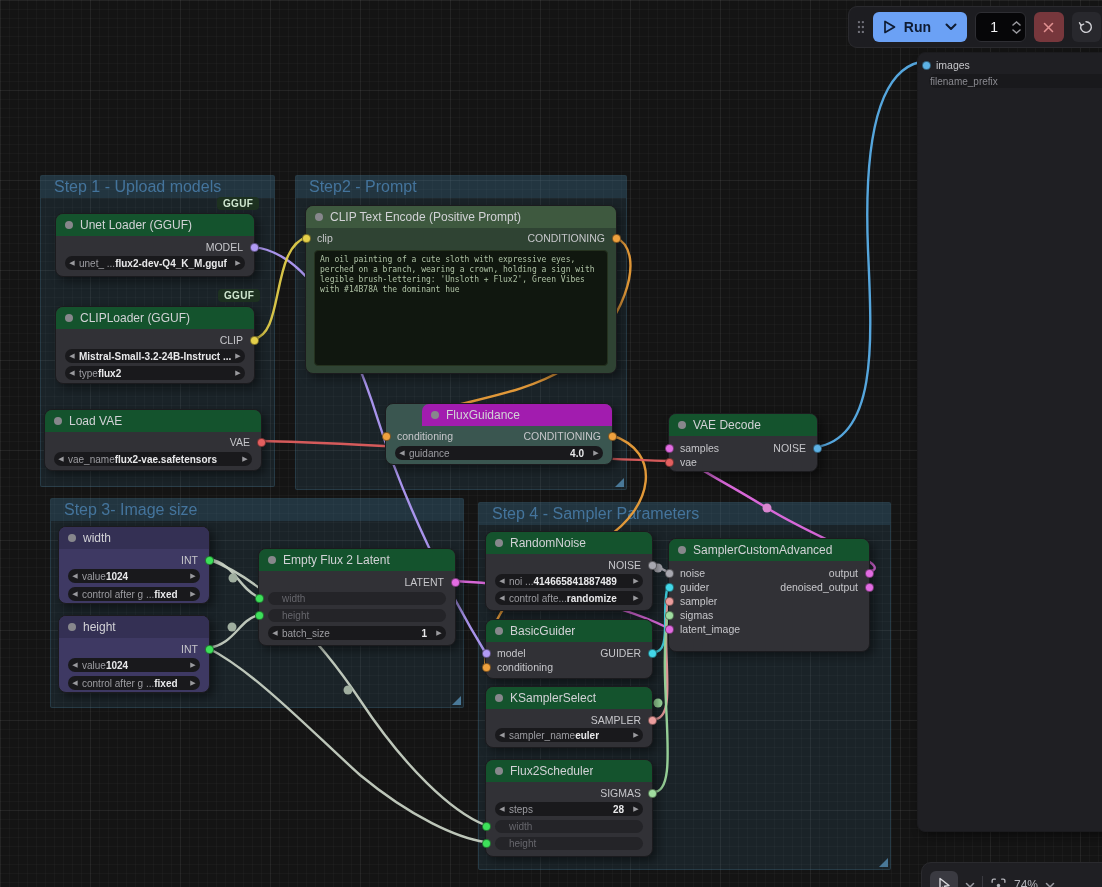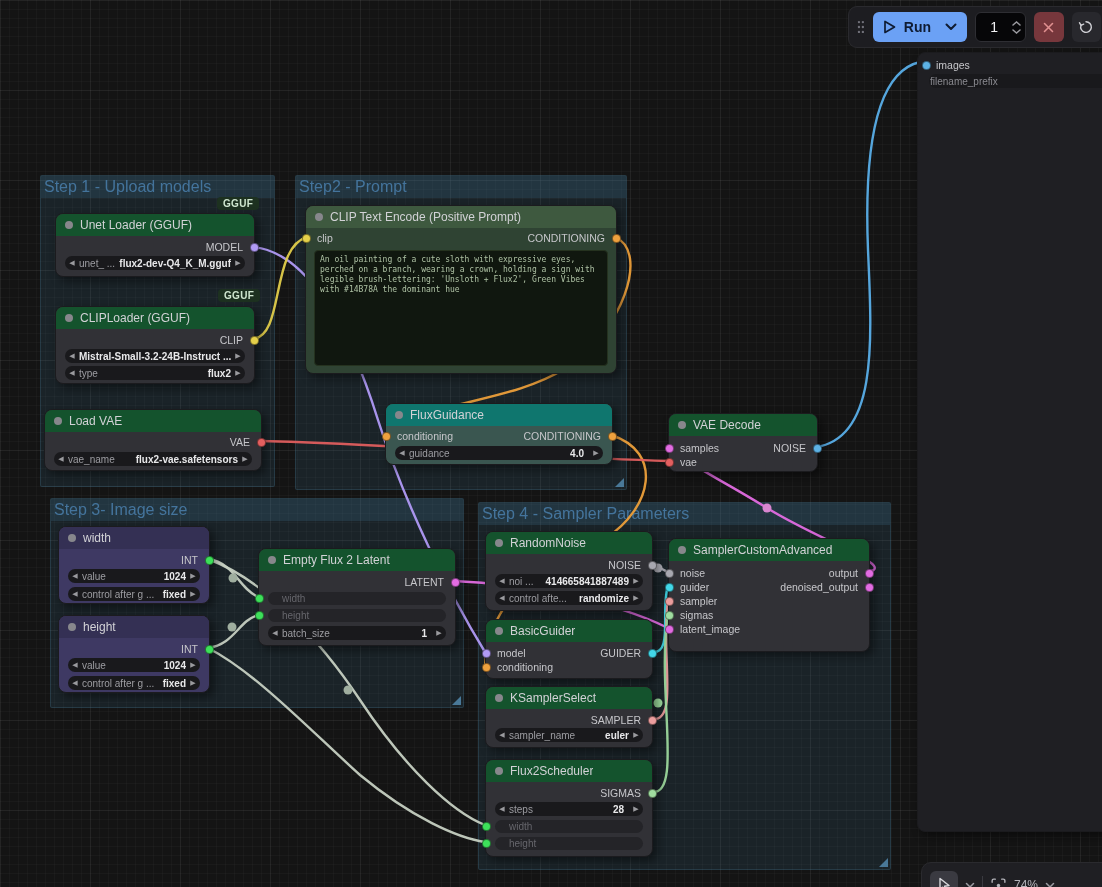--- a/index.html
+++ b/index.html
@@ -6,48 +6,48 @@
   #canvas{position:relative;width:1102px;height:887px;overflow:hidden;
     background-color:#141414;
     background-image:
       linear-gradient(rgba(255,255,255,0.045) 1px, transparent 1px),
       linear-gradient(90deg, rgba(255,255,255,0.045) 1px, transparent 1px),
       linear-gradient(rgba(255,255,255,0.022) 1px, transparent 1px),
       linear-gradient(90deg, rgba(255,255,255,0.022) 1px, transparent 1px);
     background-size:90px 90px,90px 90px,9px 9px,9px 9px;}
   
   .group{position:absolute;z-index:1;background:rgba(62,118,150,0.16);border:1px solid rgba(80,140,175,0.22);border-radius:2px;}
-  .ghead{height:22px;background:rgba(62,118,150,0.22);display:flex;align-items:center;padding:0 3px;}
+  .ghead{height:22px;background:rgba(62,118,150,0.22);display:flex;align-items:center;padding:0 13px;}
   .gtitle{font-size:16px;color:#44749c;white-space:nowrap;overflow:hidden;}
   .gresize{position:absolute;right:2px;bottom:2px;width:0;height:0;border-left:9px solid transparent;border-bottom:9px solid rgba(90,150,190,0.75);}
   
   .wires{position:absolute;left:0;top:0;z-index:2;pointer-events:none;}
   .wires path{fill:none;stroke-width:2.4;stroke-linecap:round;opacity:.95;}
   
   .node{position:absolute;z-index:3;background:#313136;border:1px solid #1b1b1e;border-radius:8px;box-shadow:4px 4px 10px rgba(0,0,0,0.45);}
   .nhead{height:22px;display:flex;align-items:center;gap:7px;padding:0 9px;background:#14532d;border-radius:7px 7px 0 0;}
   .hdot{width:8px;height:8px;border-radius:50%;background:#87878c;flex:0 0 auto;}
   .ntitle{font-size:12px;color:#d2d2d6;white-space:nowrap;overflow:hidden;}
   .row{position:absolute;left:0;right:0;height:14px;display:flex;align-items:center;font-size:10.5px;color:#c6c6ca;line-height:14px;}
   .lbl-in{margin-left:11px;}
   .lbl-out{flex:1;text-align:right;margin-right:11px;}
   .dot{position:absolute;top:50%;width:9px;height:9px;margin-top:-4.5px;border-radius:50%;border:1px solid rgba(0,0,0,0.45);box-sizing:border-box;}
   .dot.in{left:-4.5px;}  .dot.out{right:-4.5px;}
   .widget{position:absolute;left:9px;right:9px;height:14px;background:#19191c;border-radius:8px;display:flex;align-items:center;font-size:10px;color:#9d9da2;}
   .wa{flex:0 0 auto;width:14px;text-align:center;font-size:7px;color:#9a9a9e;}
   .wl{flex:0 0 auto;white-space:nowrap;}
-  .wv{flex:1;text-align:right;color:#e8e8ea;font-weight:bold;white-space:nowrap;overflow:hidden;}
+  .wv{flex:1;text-align:left;color:#e8e8ea;font-weight:bold;white-space:nowrap;overflow:hidden;}
   .wv.right{text-align:right;padding-right:5px;}
   .wv.left{text-align:left;}
   .irow{position:absolute;left:0;right:0;height:13px;}
   .ipill{margin:0 9px;height:13px;background:#242428;border-radius:7px;font-size:10px;color:#66666c;line-height:13px;padding-left:14px;}
   .badge{position:absolute;z-index:3;background:#1d3120;color:#cfe6cf;font-size:10px;font-weight:bold;padding:1px 6px;border-radius:4px;letter-spacing:.3px;}
   
   .n-green{background:#2f4333;} .n-green .nhead{background:#3e593f;}
-  .n-teal{background:#3a5650;}  .n-teal .nhead{background:#0f766e;}
+  .n-teal{background:#3a5650;}  .n-teal .nhead{background:#a21caf;margin-left:36px;}
   .n-purple{background:#3e3963;} .n-purple .nhead{background:#343054;}
   .n-dark{background:#1f1f23;}
   .ta{position:absolute;left:8px;right:8px;top:44px;bottom:7px;background:#10170f;border:1px solid #25321f;border-radius:4px;
       color:#aec2a4;font-family:"DejaVu Sans Mono",monospace;font-size:8px;line-height:10px;padding:4px 5px;white-space:pre-wrap;overflow:hidden;}
   
   .c-model{background:#b09af5;} .c-clip{background:#e5d04a;} .c-vae{background:#e35f5f;}
   .c-cond{background:#eea13e;}  .c-latent{background:#e26ce2;} .c-image{background:#5db2e5;}
   .c-int{background:#3de05a;}   .c-noise{background:#a8a8b0;}  .c-guider{background:#42d7e8;}
   .c-sampler{background:#eb9d9d;} .c-sigmas{background:#9fdc9f;}
   

